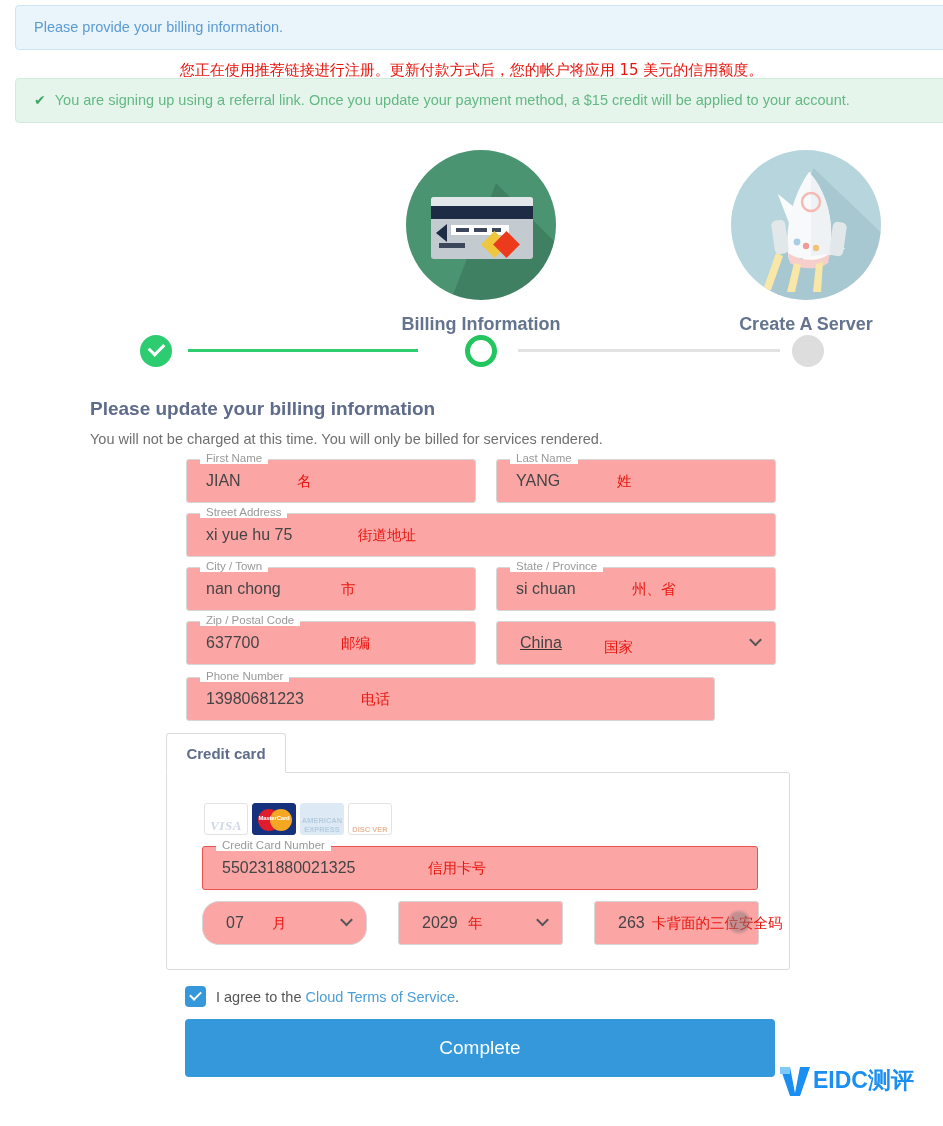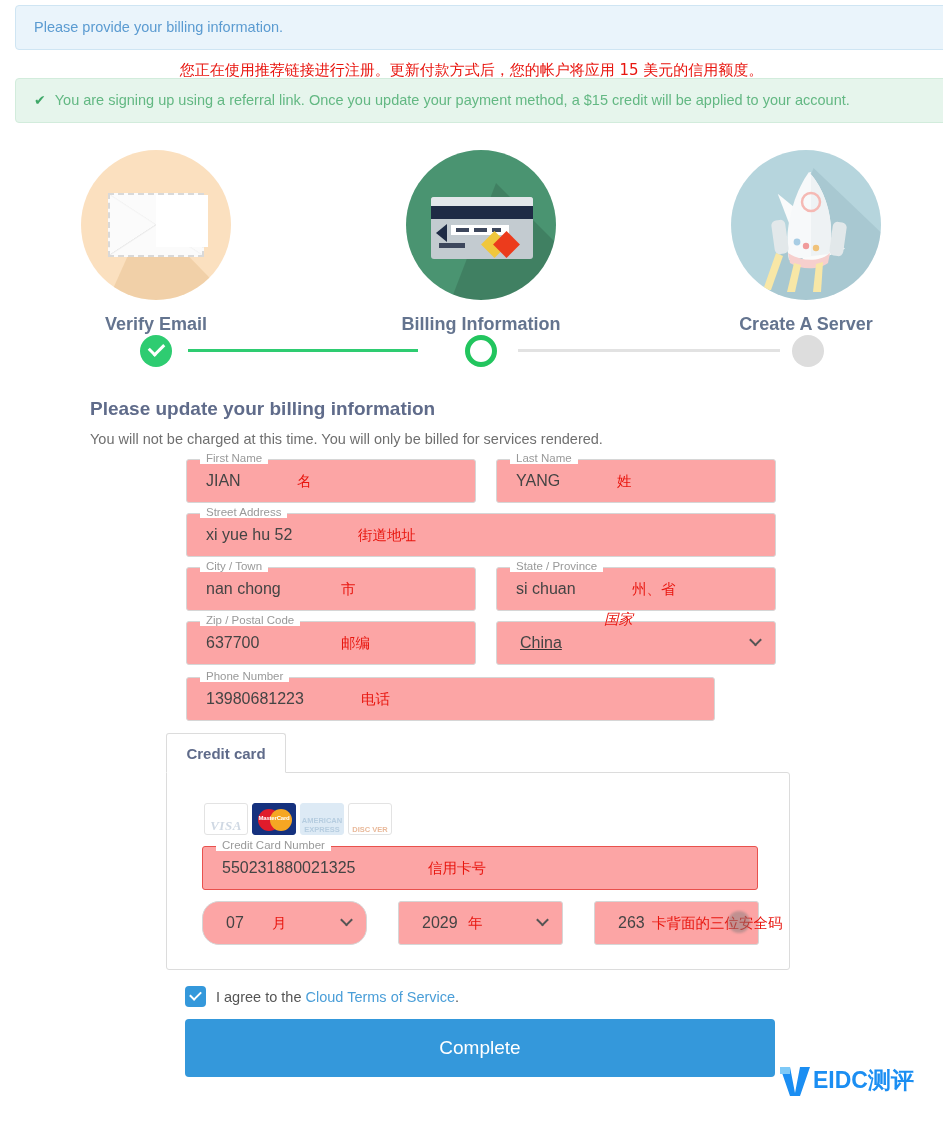--- a/index.html
+++ b/index.html
@@ -267,29 +267,20 @@
 
 <div class="alert alert-success">
   <span class="check">✔</span>
   <span>You are signing up using a referral link. Once you update your payment method, a $15 credit will be applied to your account.</span>
 </div>
 
 <div class="anno anno-top">您正在使用推荐链接进行注册。更新付款方式后，您的帐户将应用 15 美元的信用额度。</div>
 
 <div class="steps">
 
-  <div class="step step-1">
-    <div class="step-circle c-email">
-      <div class="wedge"></div>
-      <div class="envelope">
-        <div class="env-fold"></div>
-      </div>
-    </div>
-    <div class="step-label">Verify Email</div>
-  </div>
 
   <div class="step step-2">
     <div class="step-circle c-bill">
       <div class="wedge"></div>
       <div class="ccard">
         <div class="cc-top"></div>
         <div class="cc-stripe"></div>
         <div class="cc-arrow"></div>
         <div class="cc-white"></div>
         <div class="cc-d1"></div>
@@ -344,21 +335,21 @@
 <div class="anno" style="left:297px; top:472px;">名</div>
 
 <div class="field" style="left:496px; top:459px; width:280px;">
   <span class="flabel">Last Name</span>
   <span class="fval">YANG</span>
 </div>
 <div class="anno" style="left:617px; top:472px;">姓</div>
 
 <div class="field" style="left:186px; top:513px; width:590px;">
   <span class="flabel">Street Address</span>
-  <span class="fval">xi yue hu 52</span>
+  <span class="fval">xi yue hu 75</span>
 </div>
 <div class="anno" style="left:358px; top:526px;">街道地址</div>
 
 <div class="field" style="left:186px; top:567px; width:290px;">
   <span class="flabel">City / Town</span>
   <span class="fval">nan chong</span>
 </div>
 <div class="anno" style="left:341px; top:580px;">市</div>
 
 <div class="field" style="left:496px; top:567px; width:280px;">
@@ -370,21 +361,21 @@
 <div class="field" style="left:186px; top:621px; width:290px;">
   <span class="flabel">Zip / Postal Code</span>
   <span class="fval">637700</span>
 </div>
 <div class="anno" style="left:341px; top:634px;">邮编</div>
 
 <div class="field plain" style="left:496px; top:621px; width:280px;text-decoration:underline;">
   <span class="fval">China</span>
   <span class="chev rot"></span>
 </div>
-<div class="anno" style="left:604px; top:610px;font-style:italic;">国家</div>
+<div class="anno" style="left:604px; top:638px;">国家</div>
 
 <div class="field" style="left:186px; top:677px; width:529px;">
   <span class="flabel">Phone Number</span>
   <span class="fval">13980681223</span>
 </div>
 <div class="anno" style="left:361px; top:690px;">电话</div>
 
 <div class="cc-tab">
   <span>Credit card</span>
 </div>

